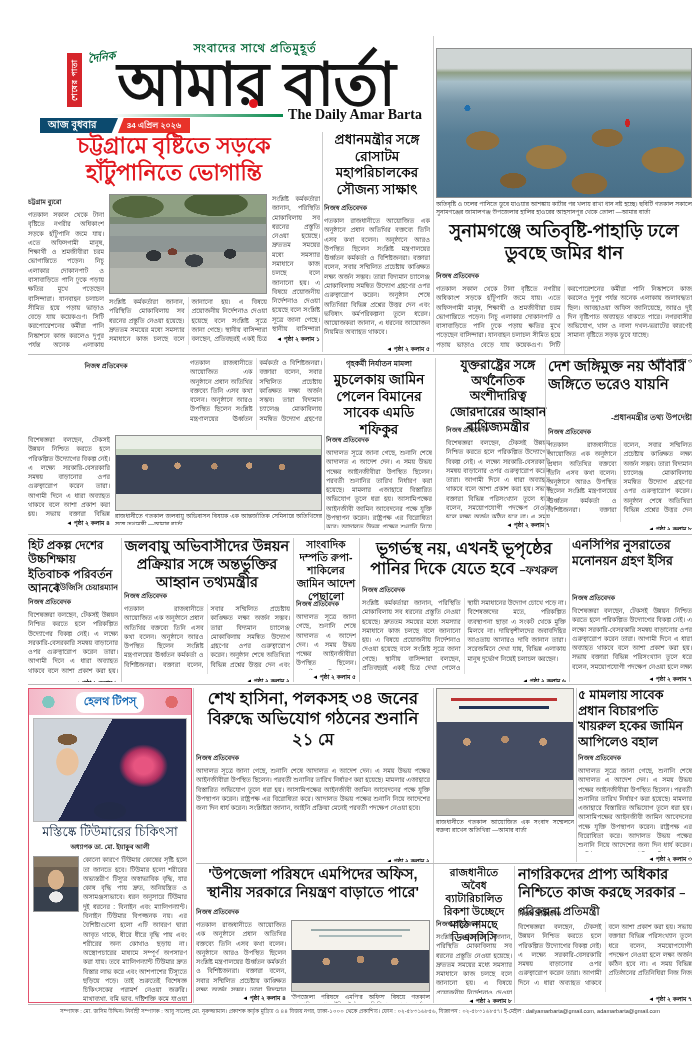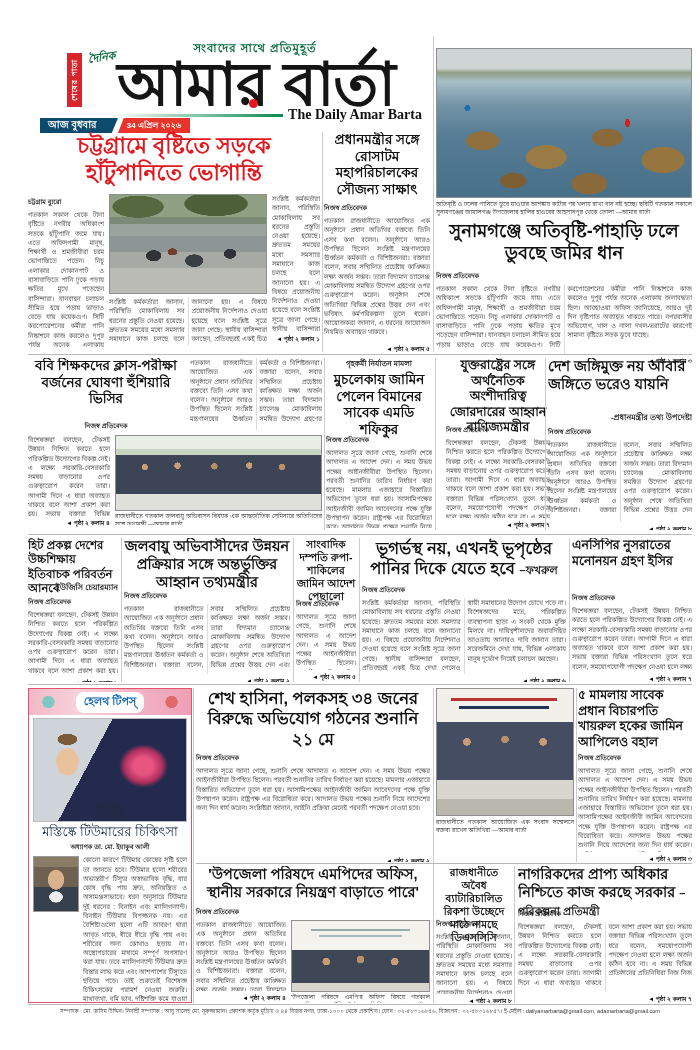--- a/index.html
+++ b/index.html
@@ -160,21 +160,20 @@
     <div class="cap" style="height:18px;margin-top:2px;">অতিবৃষ্টি ও ঢলের পানিতে ডুবে যাওয়ার আশঙ্কায় কাটার পর খলায় রাখা ধান নষ্ট হচ্ছে। ছবিটি গতকাল সকালে সুনামগঞ্জের জামালগঞ্জ উপজেলার হালির হাওরের আহসানপুর থেকে তোলা —আমার বার্তা</div>
     <div class="hl h18" style="height:48px;margin-top:2px;">সুনামগঞ্জে অতিবৃষ্টি-পাহাড়ি ঢলে ডুবছে জমির ধান</div>
     <div class="byline">নিজস্ব প্রতিবেদক</div>
     <div class="body c2" style="height:70px;">গতকাল সকাল থেকে টানা বৃষ্টিতে নগরীর অধিকাংশ সড়কে হাঁটুপানি জমে যায়। এতে অফিসগামী মানুষ, শিক্ষার্থী ও শ্রমজীবীরা চরম ভোগান্তিতে পড়েন। নিচু এলাকার দোকানপাট ও বাসাবাড়িতে পানি ঢুকে পড়ায় ক্ষতির মুখে পড়েছেন বাসিন্দারা। যানবাহন চলাচল সীমিত হয়ে পড়ায় ভাড়াও বেড়ে যায় কয়েকগুণ। সিটি করপোরেশনের কর্মীরা পানি নিষ্কাশনে কাজ করলেও দুপুর পর্যন্ত অনেক এলাকায় জলাবদ্ধতা ছিল। আবহাওয়া অফিস জানিয়েছে, আরও দুই দিন বৃষ্টিপাত অব্যাহত থাকতে পারে। নগরবাসীর অভিযোগ, খাল ও নালা দখল-ভরাটের কারণেই সামান্য বৃষ্টিতে সড়ক ডুবে যাচ্ছে।</div>
     <div class="jump">◄ পৃষ্ঠা ২ কলাম ৩</div>
   </div>
 
   <div class="blk" style="left:28px;top:358px;width:294px;height:172px;">
     <div style="display:flex;gap:6px;height:74px;">
       <div style="width:156px;">
-        <div class="hl h14" style="height:60px;">ববি শিক্ষকদের ক্লাস-পরীক্ষা বর্জনের ঘোষণা হুঁশিয়ারি ভিসির</div>
         <div class="byline" style="text-align:center;">নিজস্ব প্রতিবেদক</div>
       </div>
       <div class="body c2" style="flex:1;height:72px;">গতকাল রাজধানীতে আয়োজিত এক অনুষ্ঠানে প্রধান অতিথির বক্তব্যে তিনি এসব কথা বলেন। অনুষ্ঠানে আরও উপস্থিত ছিলেন সংশ্লিষ্ট মন্ত্রণালয়ের ঊর্ধ্বতন কর্মকর্তা ও বিশিষ্টজনরা। বক্তারা বলেন, সবার সম্মিলিত প্রচেষ্টায় কাঙ্ক্ষিত লক্ষ্য অর্জন সম্ভব। তারা বিদ্যমান চ্যালেঞ্জ মোকাবিলায় সমন্বিত উদ্যোগ গ্রহণের ওপর গুরুত্বারোপ করেন। অনুষ্ঠান শেষে অতিথিরা বিভিন্ন প্রশ্নের উত্তর দেন এবং ভবিষ্যৎ কর্মপরিকল্পনা তুলে ধরেন। আয়োজকরা জানান, এ ধরনের আয়োজন নিয়মিত অব্যাহত থাকবে।</div>
     </div>
     <div style="display:flex;gap:5px;margin-top:3px;height:94px;">
       <div style="width:82px;display:flex;flex-direction:column;">
         <div class="body" style="height:84px;">বিশেষজ্ঞরা বলছেন, টেকসই উন্নয়ন নিশ্চিত করতে হলে পরিকল্পিত উদ্যোগের বিকল্প নেই। এ লক্ষ্যে সরকারি-বেসরকারি সমন্বয় বাড়ানোর ওপর গুরুত্বারোপ করেন তারা। আগামী দিনে এ ধারা অব্যাহত থাকবে বলে আশা প্রকাশ করা হয়। সভায় বক্তারা বিভিন্ন পরিসংখ্যান তুলে ধরে বলেন, সময়োপযোগী পদক্ষেপ নেওয়া হলে লক্ষ্য অর্জন কঠিন হবে না। এ সময় বিভিন্ন প্রতিষ্ঠানের প্রতিনিধিরা নিজ নিজ অভিজ্ঞতা বিনিময় করেন এবং সুপারিশমালা উপস্থাপন করেন।</div>
         <div class="jump">◄ পৃষ্ঠা ২ কলাম ৪</div>
       </div>
       <div style="flex:1;">

